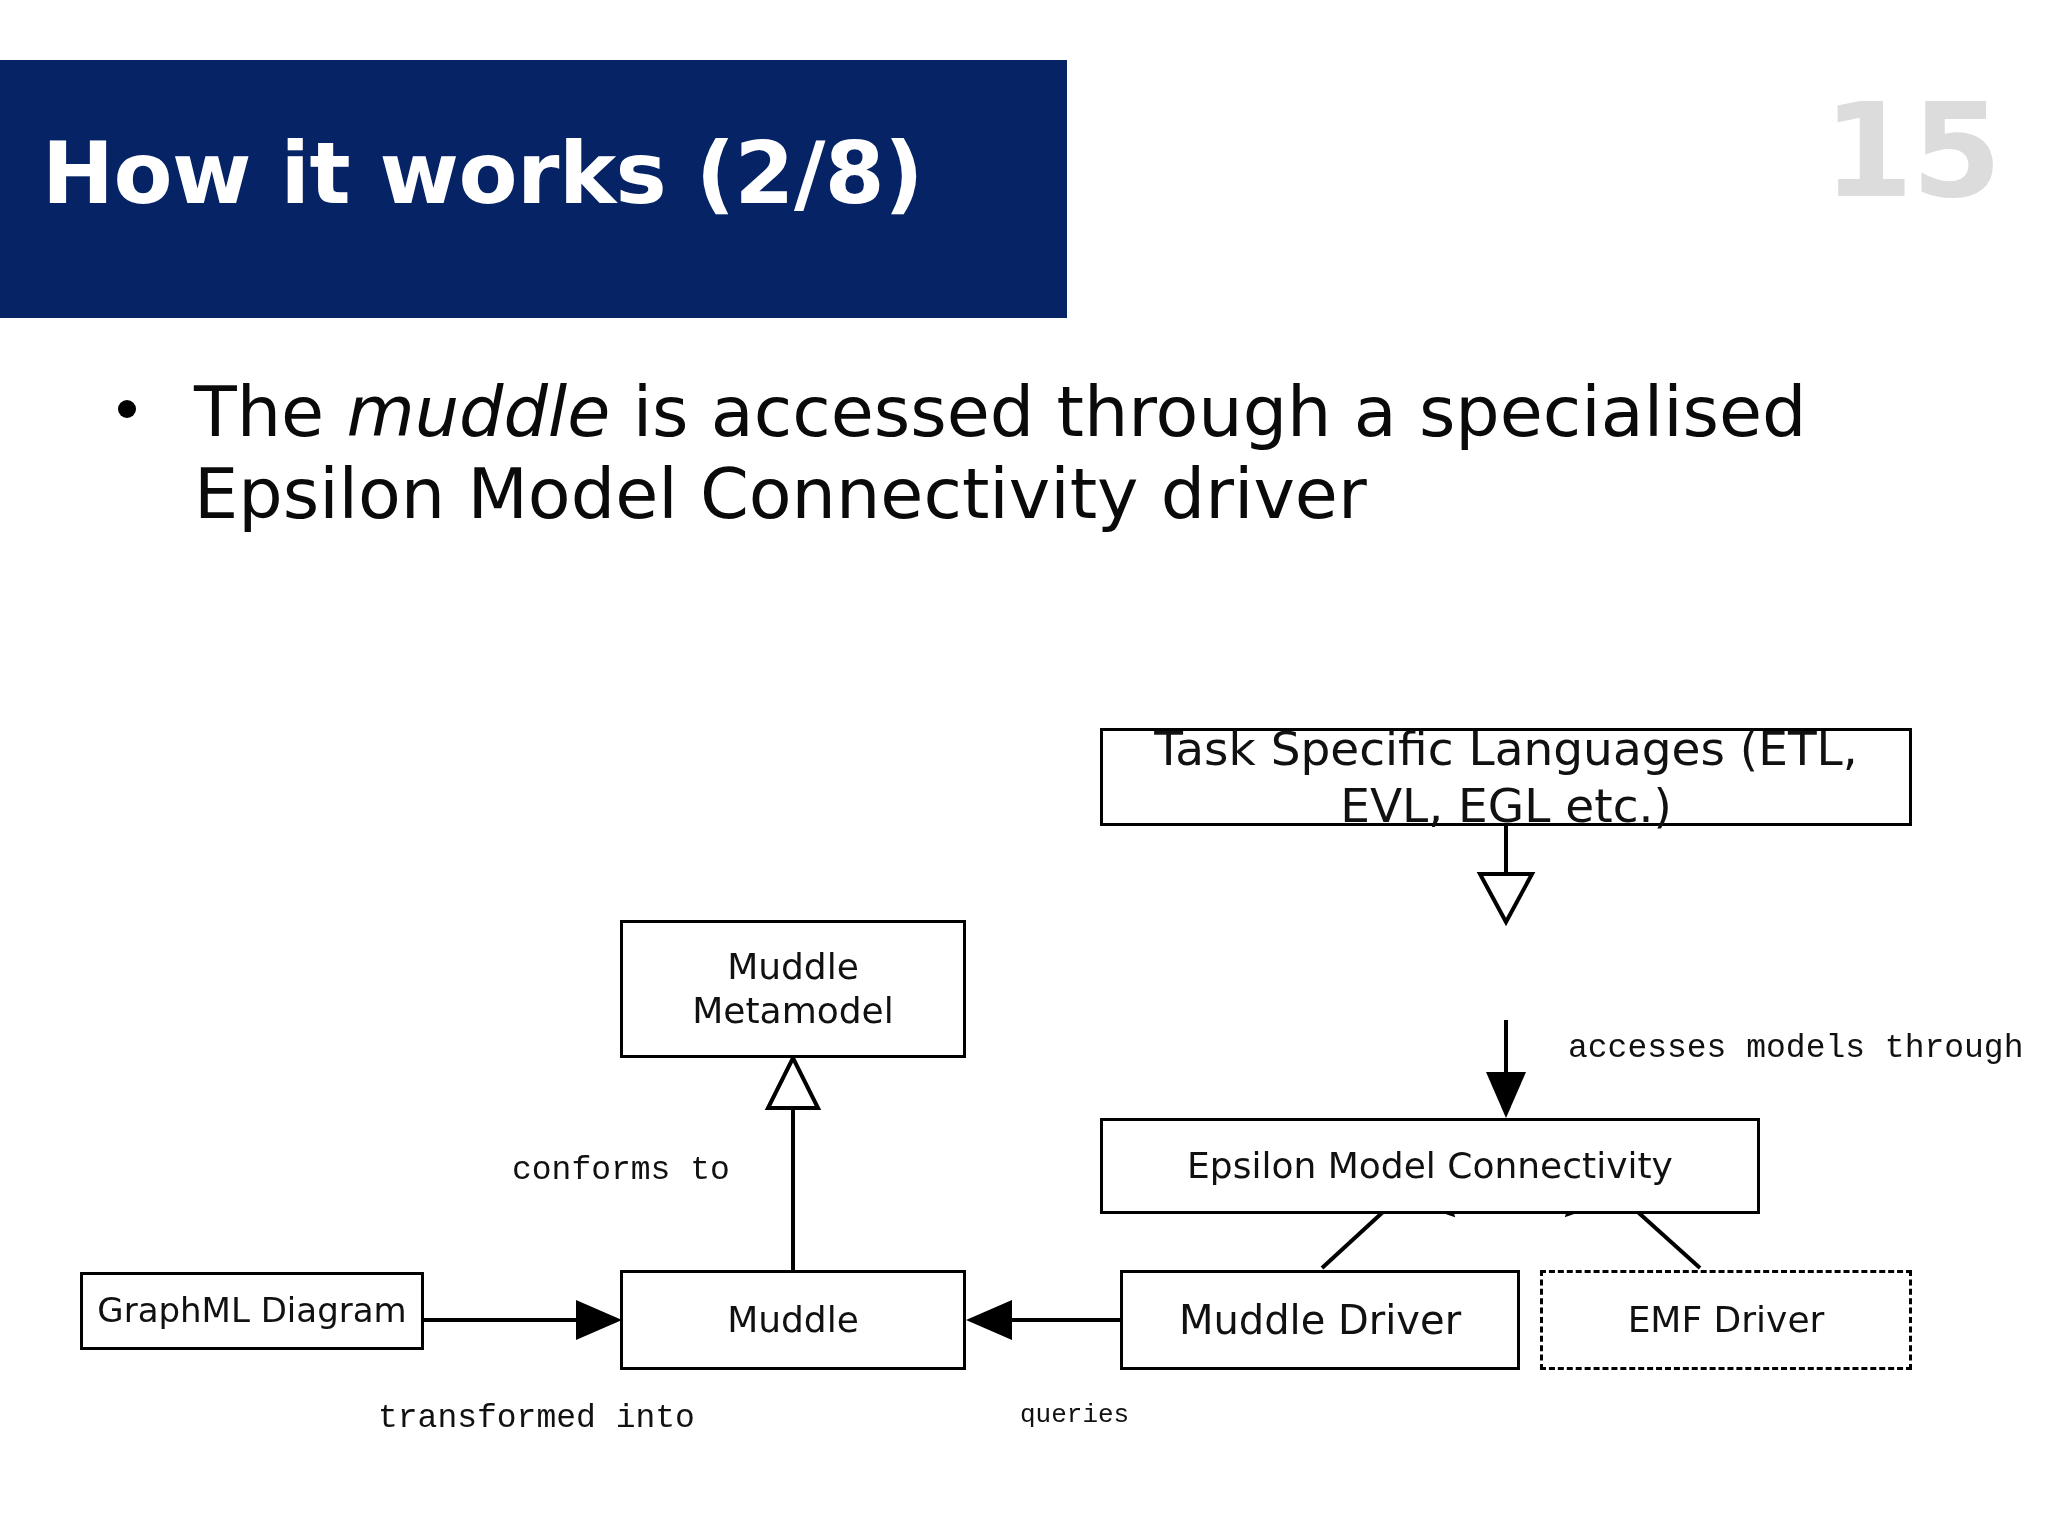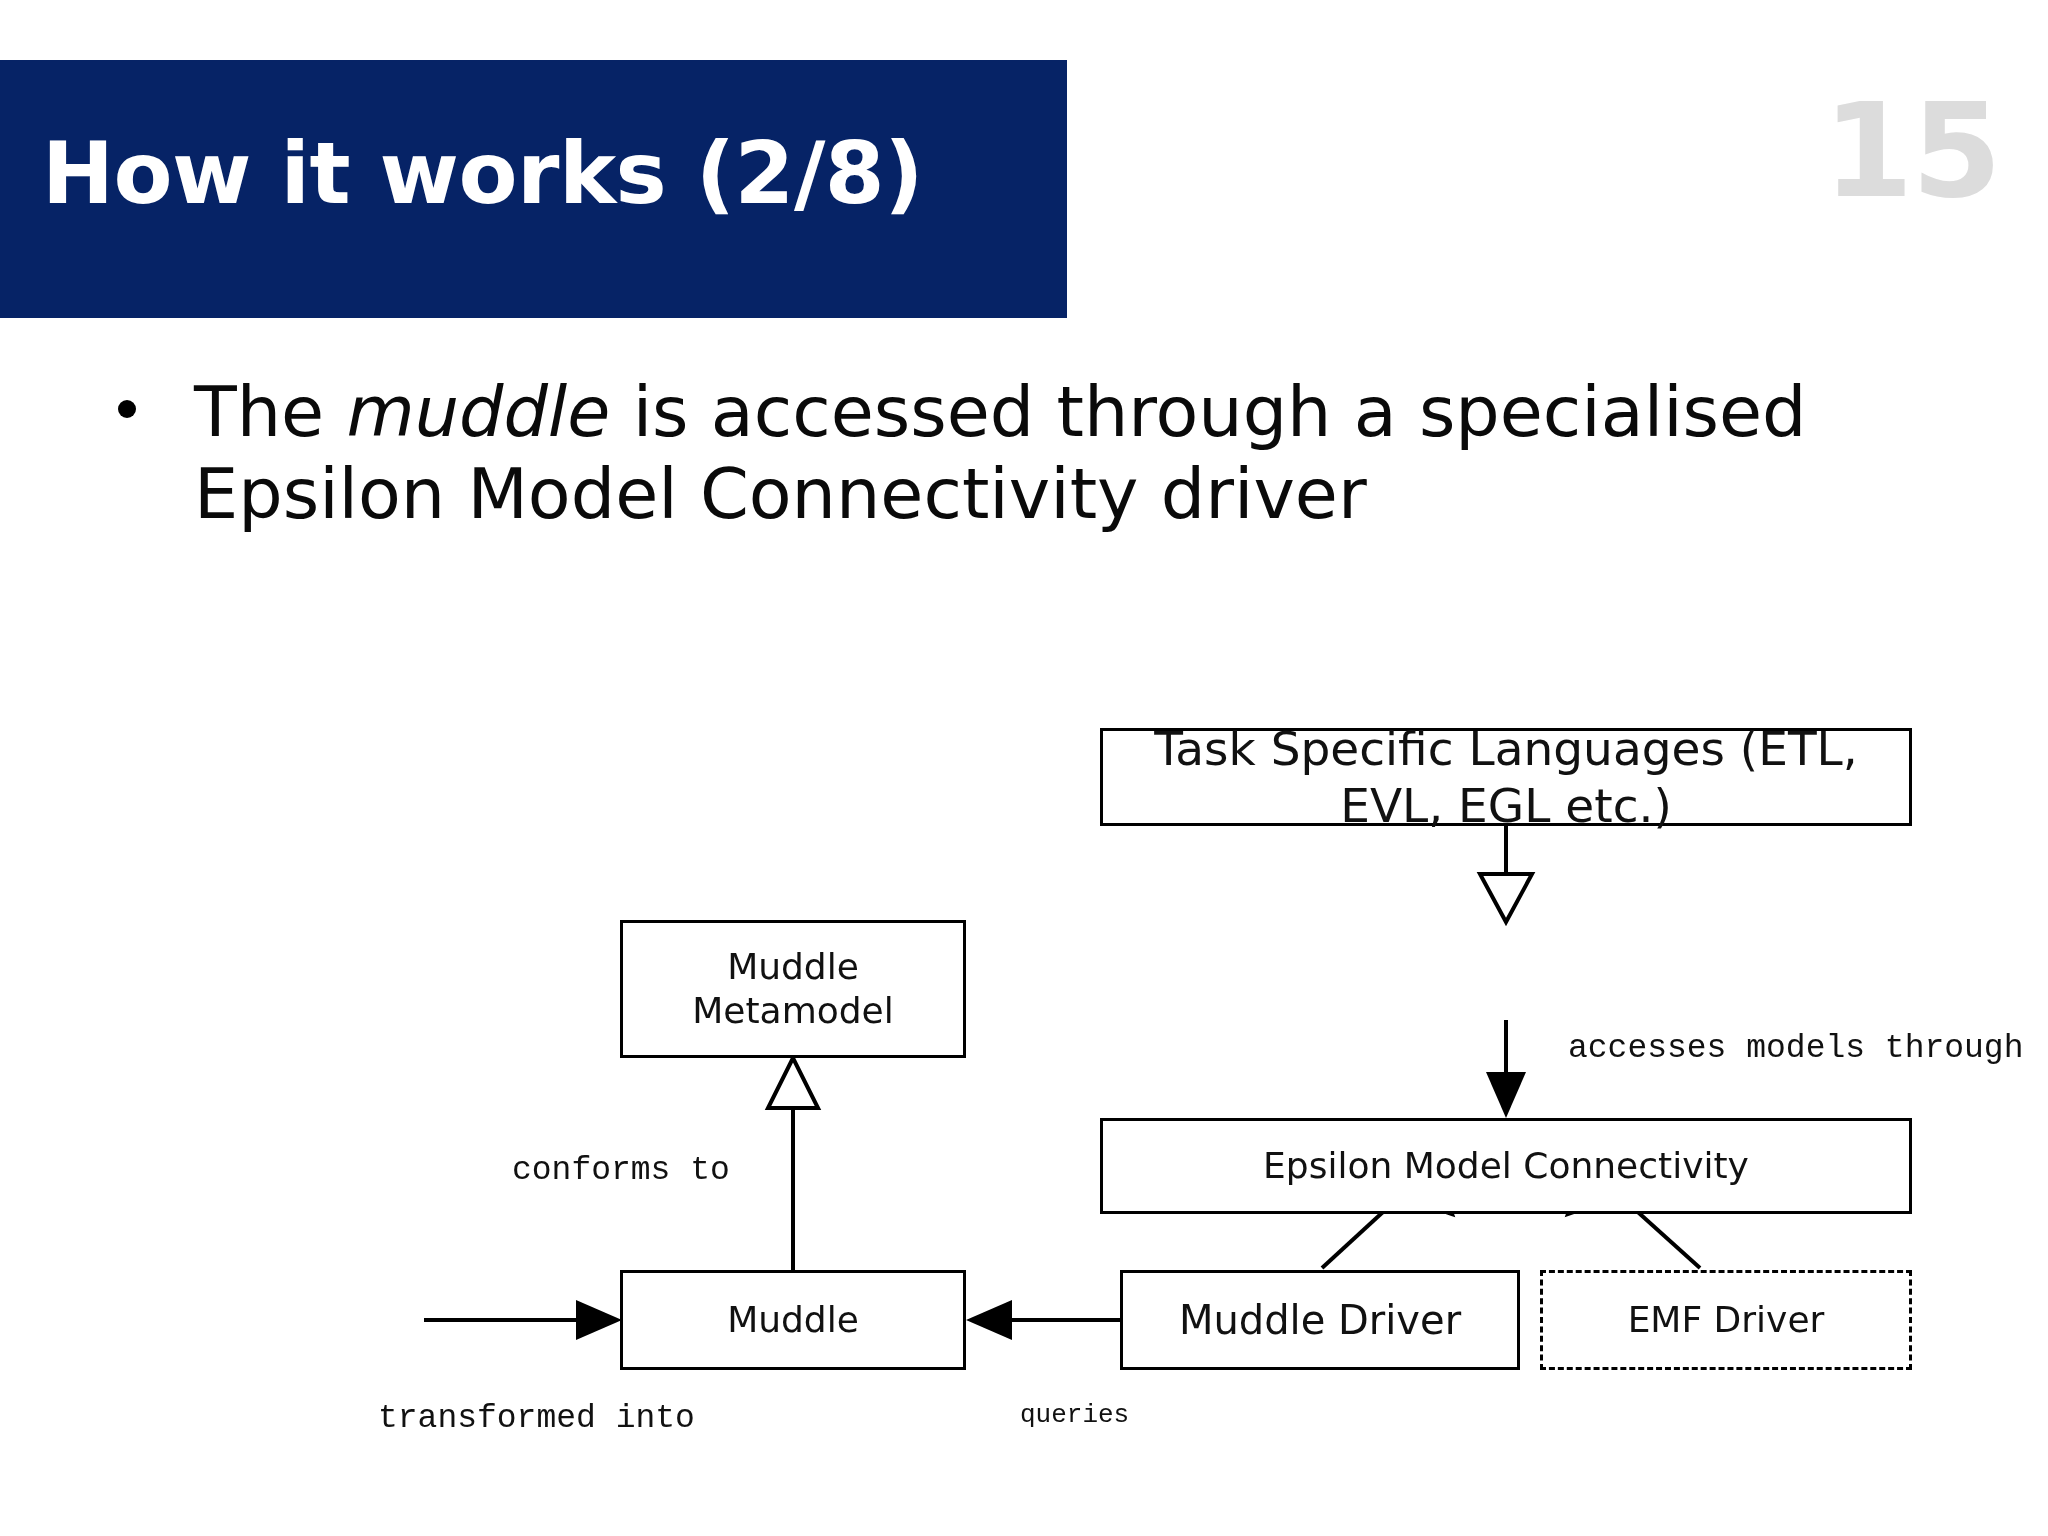--- a/index.html
+++ b/index.html
@@ -141,33 +141,34 @@
     <line x1="424" y1="1320" x2="600" y2="1320" stroke="#000" stroke-width="4"></line>
     <polygon points="622,1320 576,1300 576,1340" fill="#000000"></polygon>
 
     <line x1="1120" y1="1320" x2="990" y2="1320" stroke="#000" stroke-width="4"></line>
     <polygon points="966,1320 1012,1300 1012,1340" fill="#000000"></polygon>
   </svg>
 
   <div class="dbox" style="left:1100px; top:728px; width:812px; height:98px; font-size:47px;">Task Specific Languages (ETL, EVL, EGL etc.)</div>
 
 
-  <div class="dbox" style="left:1100px; top:1118px; width:812px; height:96px; font-size:36px;">Epsilon Model Connectivity</div>
+  <div class="dbox" style="left:1100px; top:1118px; width:660px; height:96px; font-size:36px;">Epsilon Model Connectivity</div>
 
   <div class="dbox" style="left:1120px; top:1270px; width:400px; height:100px; font-size:40px;">Muddle Driver</div>
 
   <div class="dbox dashed" style="left:1540px; top:1270px; width:372px; height:100px; font-size:36px;">EMF Driver</div>
 
   <div class="dbox" style="left:620px; top:920px; width:346px; height:138px; flex-direction:column; font-size:36px;">
     <span>Muddle</span>
     <span>Metamodel</span>
   </div>
 
   <div class="dbox" style="left:620px; top:1270px; width:346px; height:100px; font-size:36px;">Muddle</div>
 
+  <div class="dbox" style="left:80px; top:1272px; width:344px; height:78px; font-size:34px;">GraphML Diagram</div>
 
   <div class="dlabel" style="left:1568px; top:1030px; font-size:33px;">accesses models through</div>
 
   <div class="dlabel" style="left:512px; top:1152px; font-size:33px;">conforms to</div>
 
   <div class="dlabel" style="left:378px; top:1400px; font-size:33px;">transformed into</div>
 
   <div class="dlabel" style="left:1020px; top:1400px; font-size:26px;">queries</div>
 
 </div>

